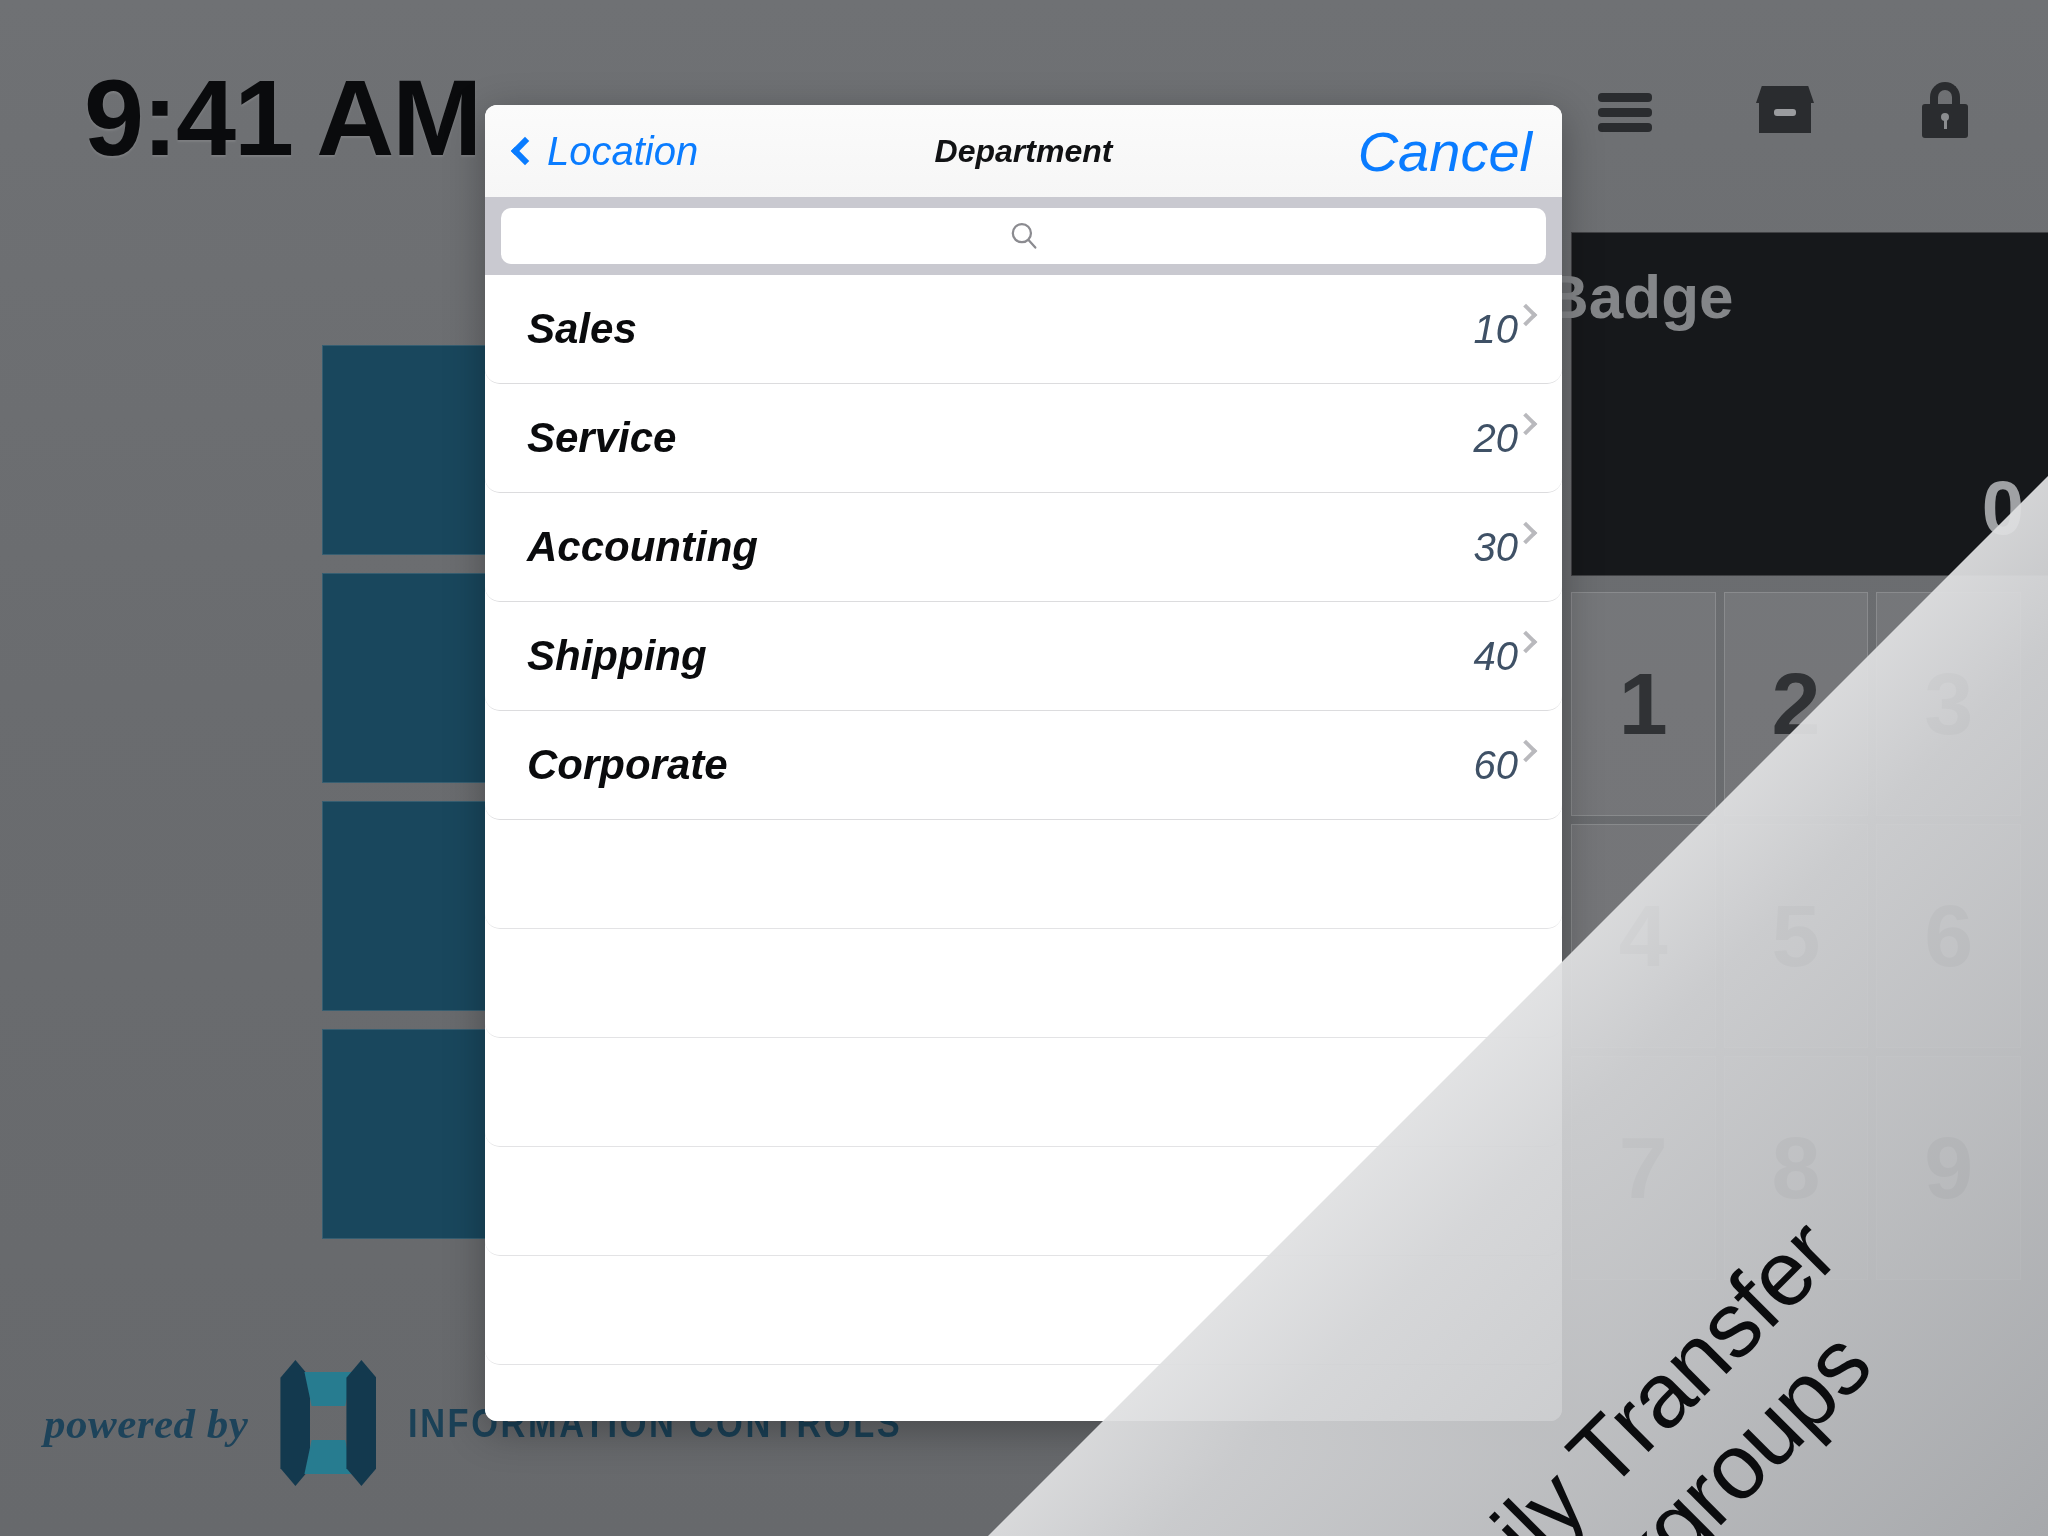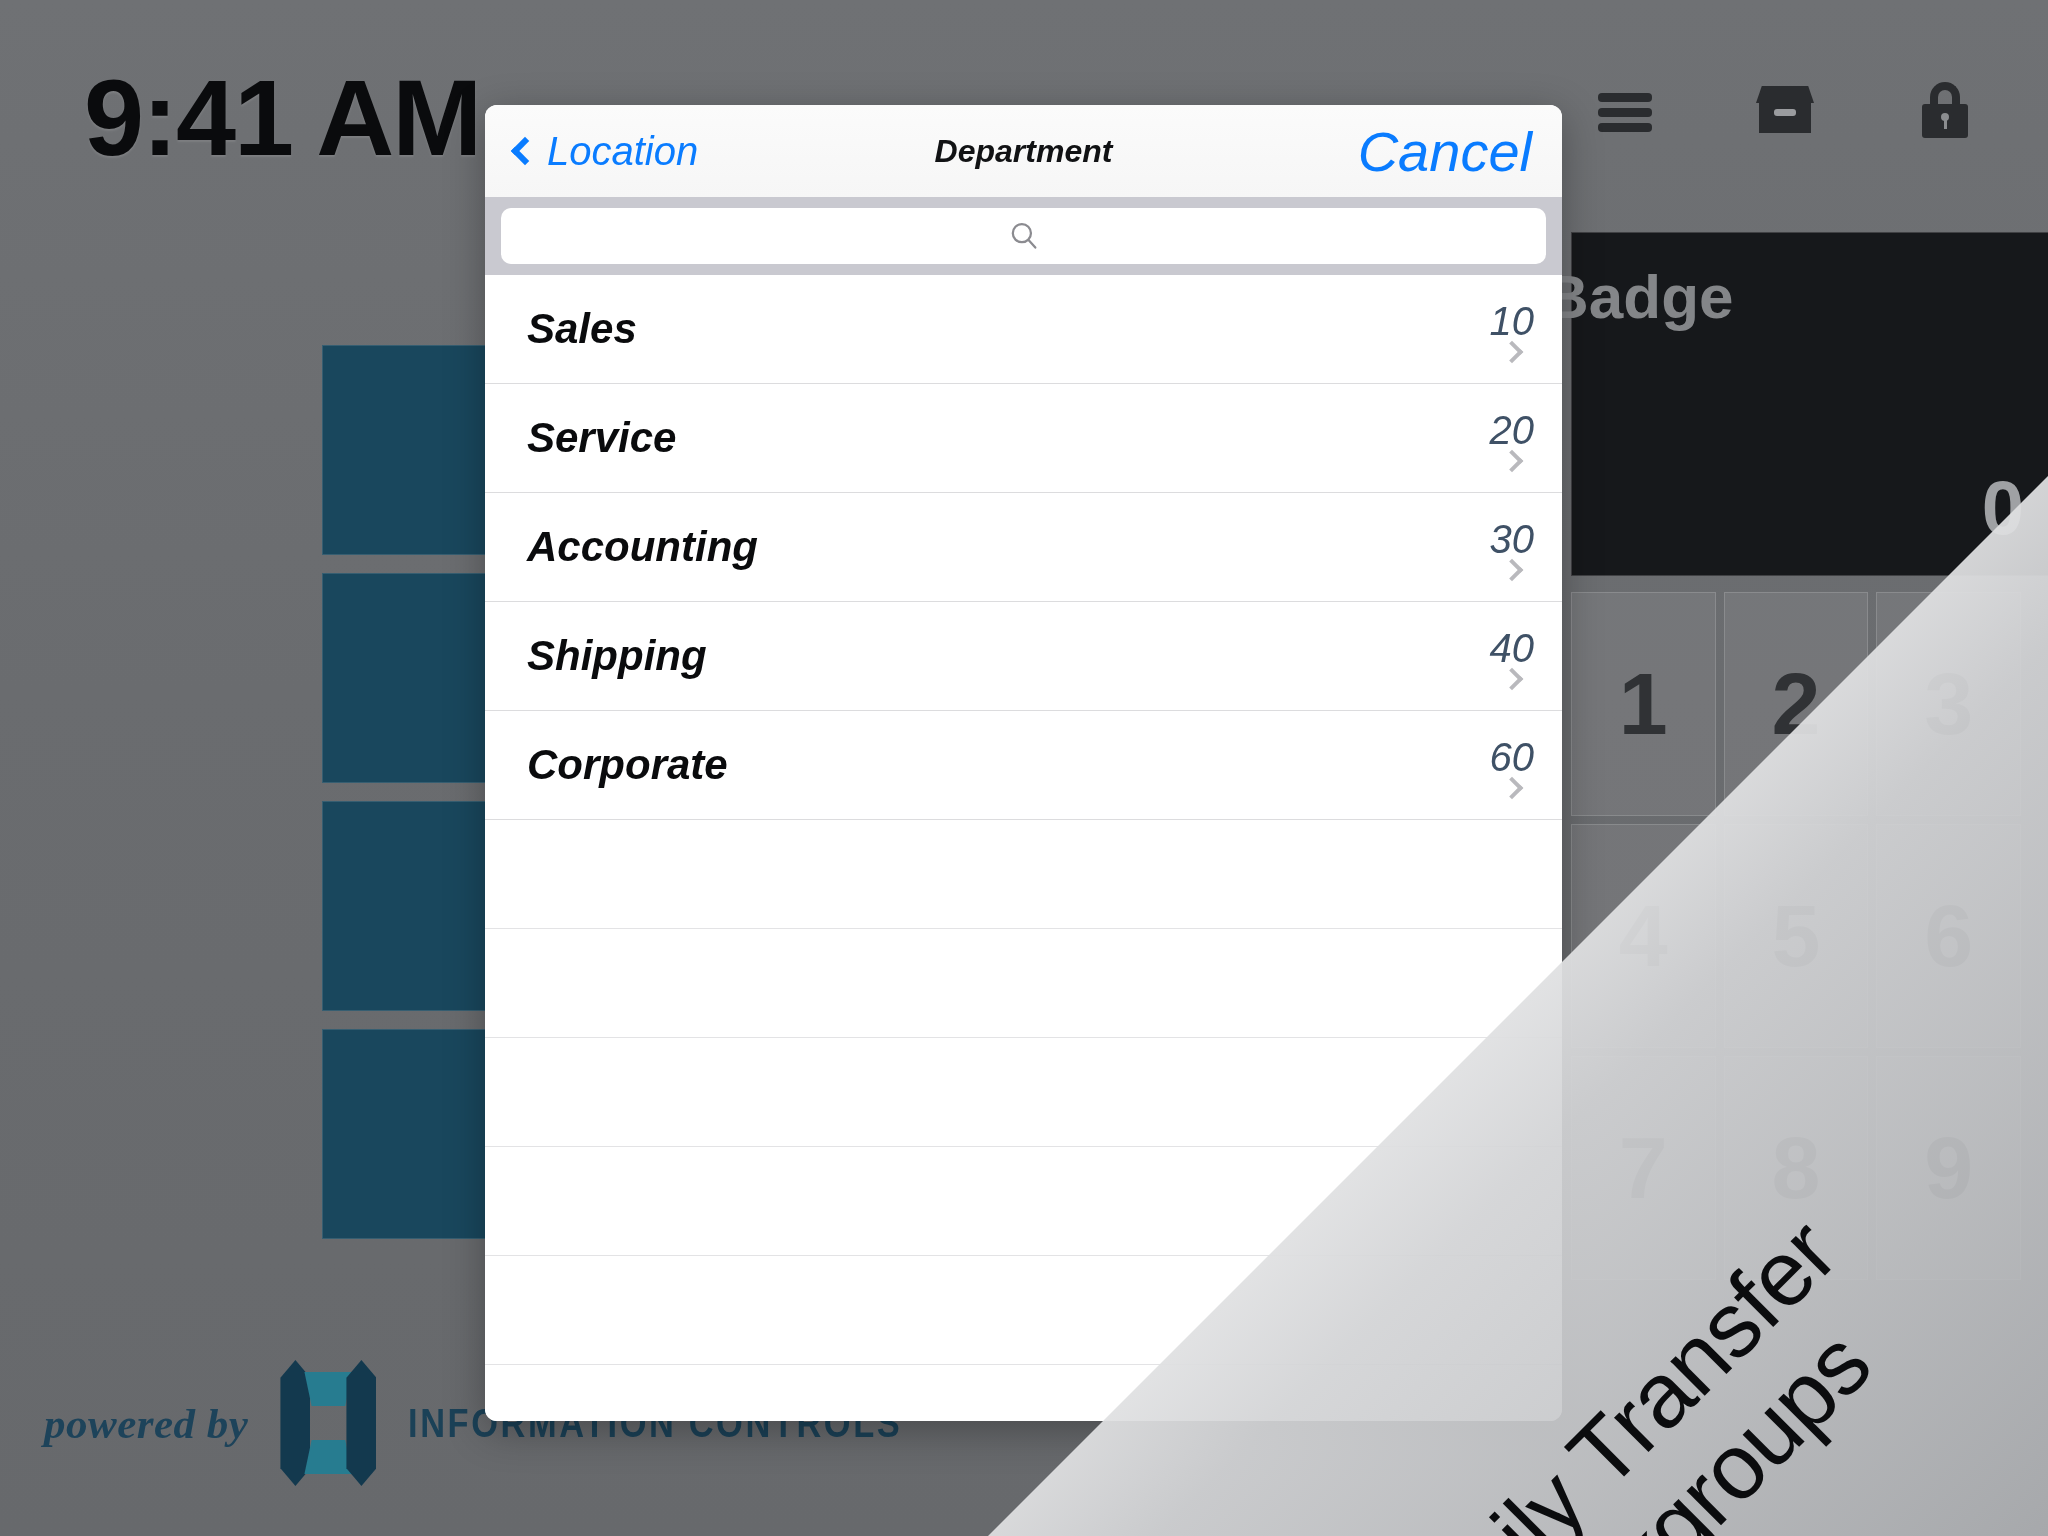--- a/index.html
+++ b/index.html
@@ -214,26 +214,27 @@
     font-size: 32px; color: #8b8b90; line-height: 1;
   }
 
   .list { flex: 1 1 auto; background: #fff; overflow: hidden; }
   .row {
     height: 109px;
     display: flex; align-items: center;
     padding: 0 28px 0 42px;
     border-bottom: 1px solid #dcdcde;
     cursor: pointer;
+    border-radius: 15px;
   }
   .row-label {
     font-size: 42px; font-weight: 700; color: #0a0b0d;
   }
   .row-right {
-    margin-left: auto; display: flex; align-items: center;  flex-direction: column;
+    margin-left: auto; display: flex; align-items: flex-start; 
   }
   .row-value {
     font-size: 40px; color: #3f5166; font-weight: 400;
   }
   .chev {
     display: inline-block; width: 16px; height: 16px;
     border-top: 4px solid #b9b9bd; border-right: 4px solid #b9b9bd;
     transform: rotate(45deg);
   }
   .row.empty { border-bottom: 1px solid #e3e3e5; }

